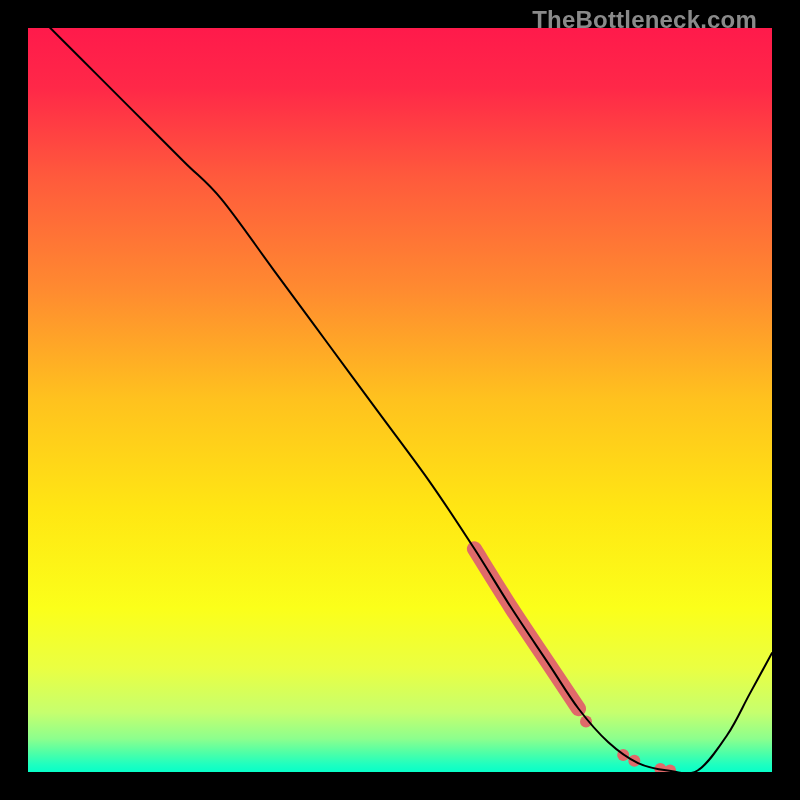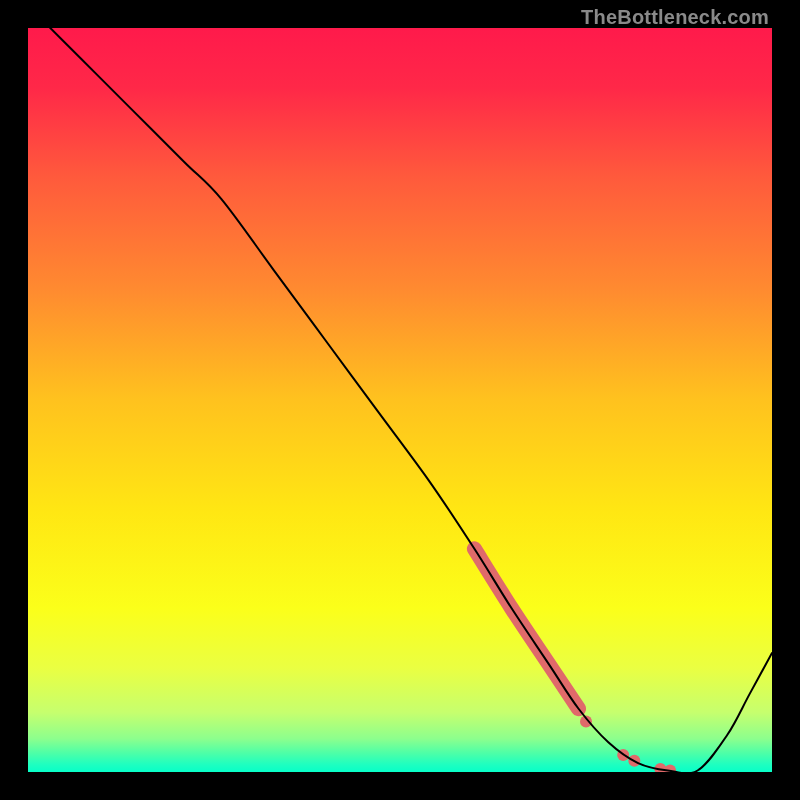--- a/index.html
+++ b/index.html
@@ -29,23 +29,23 @@
   .gradient-bg {
     position: absolute;
     left: 0;
     top: 0;
     width: 744px;
     height: 744px;
   }
   .watermark {
     position: absolute;
     top: 6px;
-    right: 31px;
+    right: 43px;
     font-family: Arial, Helvetica, sans-serif;
-    font-size: 20px;
+    font-size: 24px;
     font-weight: 600;
     color: #8a8a8a;
     letter-spacing: 0.2px;
   }
   svg.curve-layer {
     position: absolute;
     left: 0;
     top: 0;
     width: 744px;
     height: 744px;

